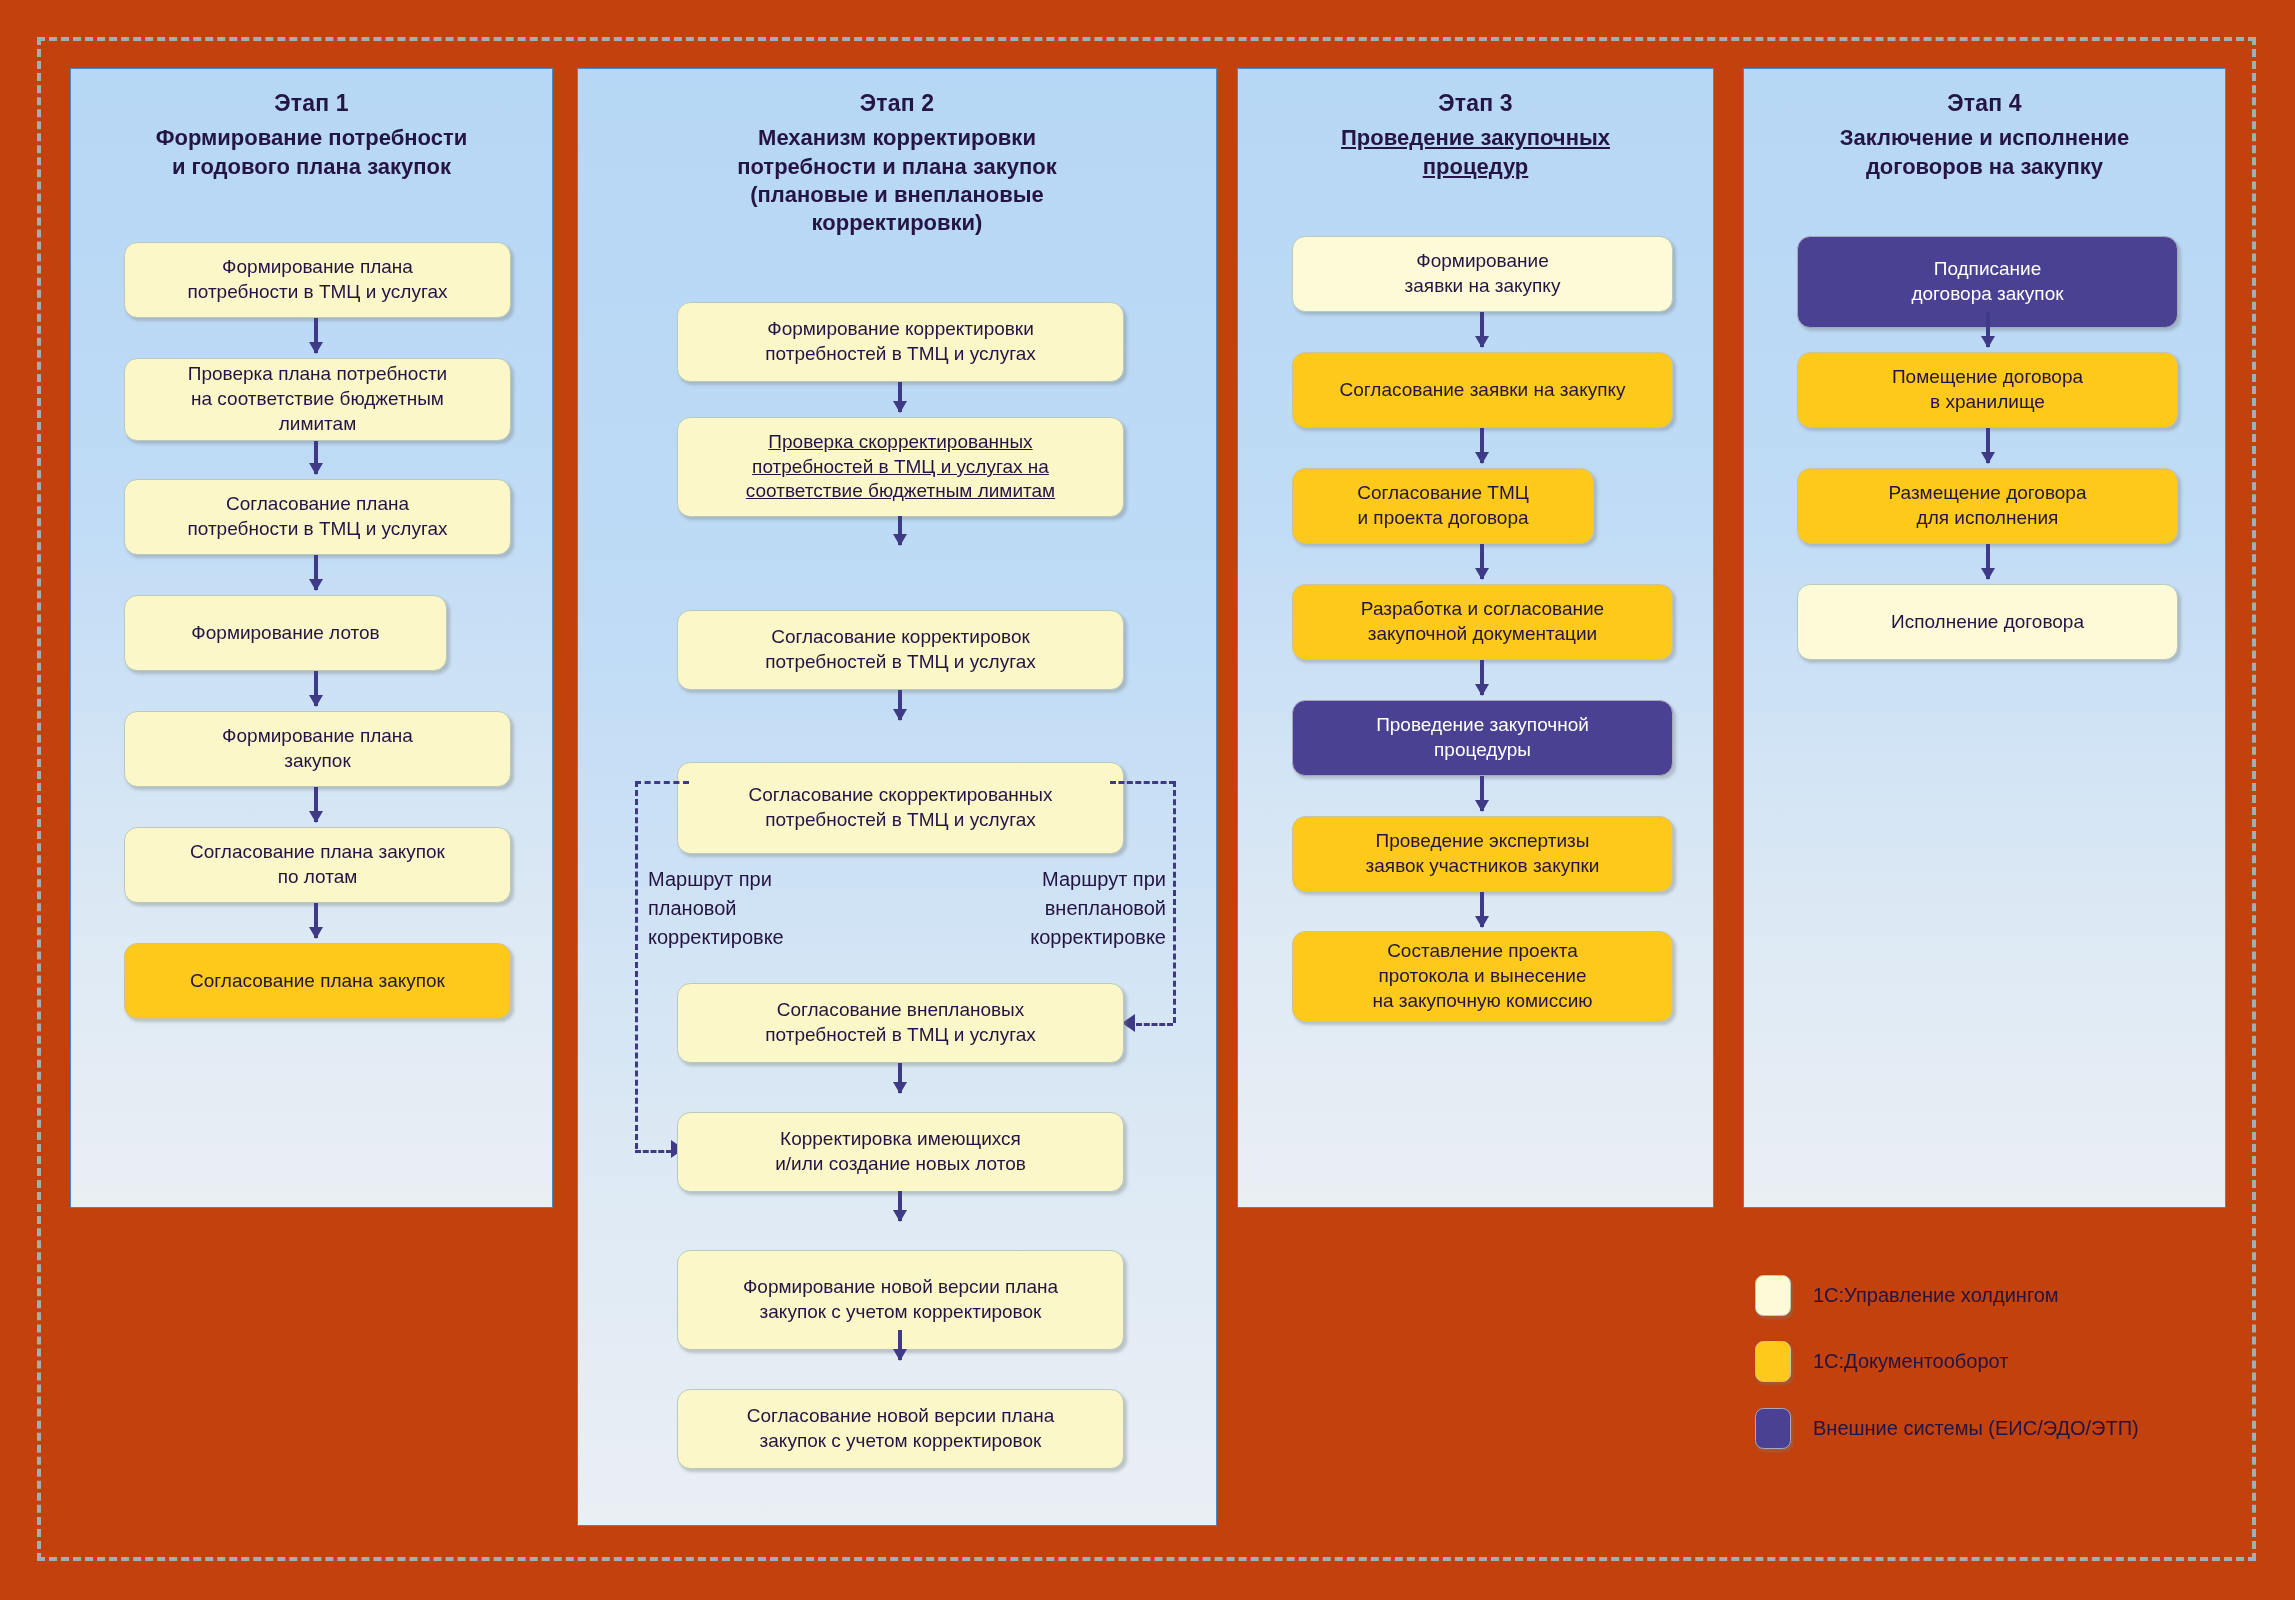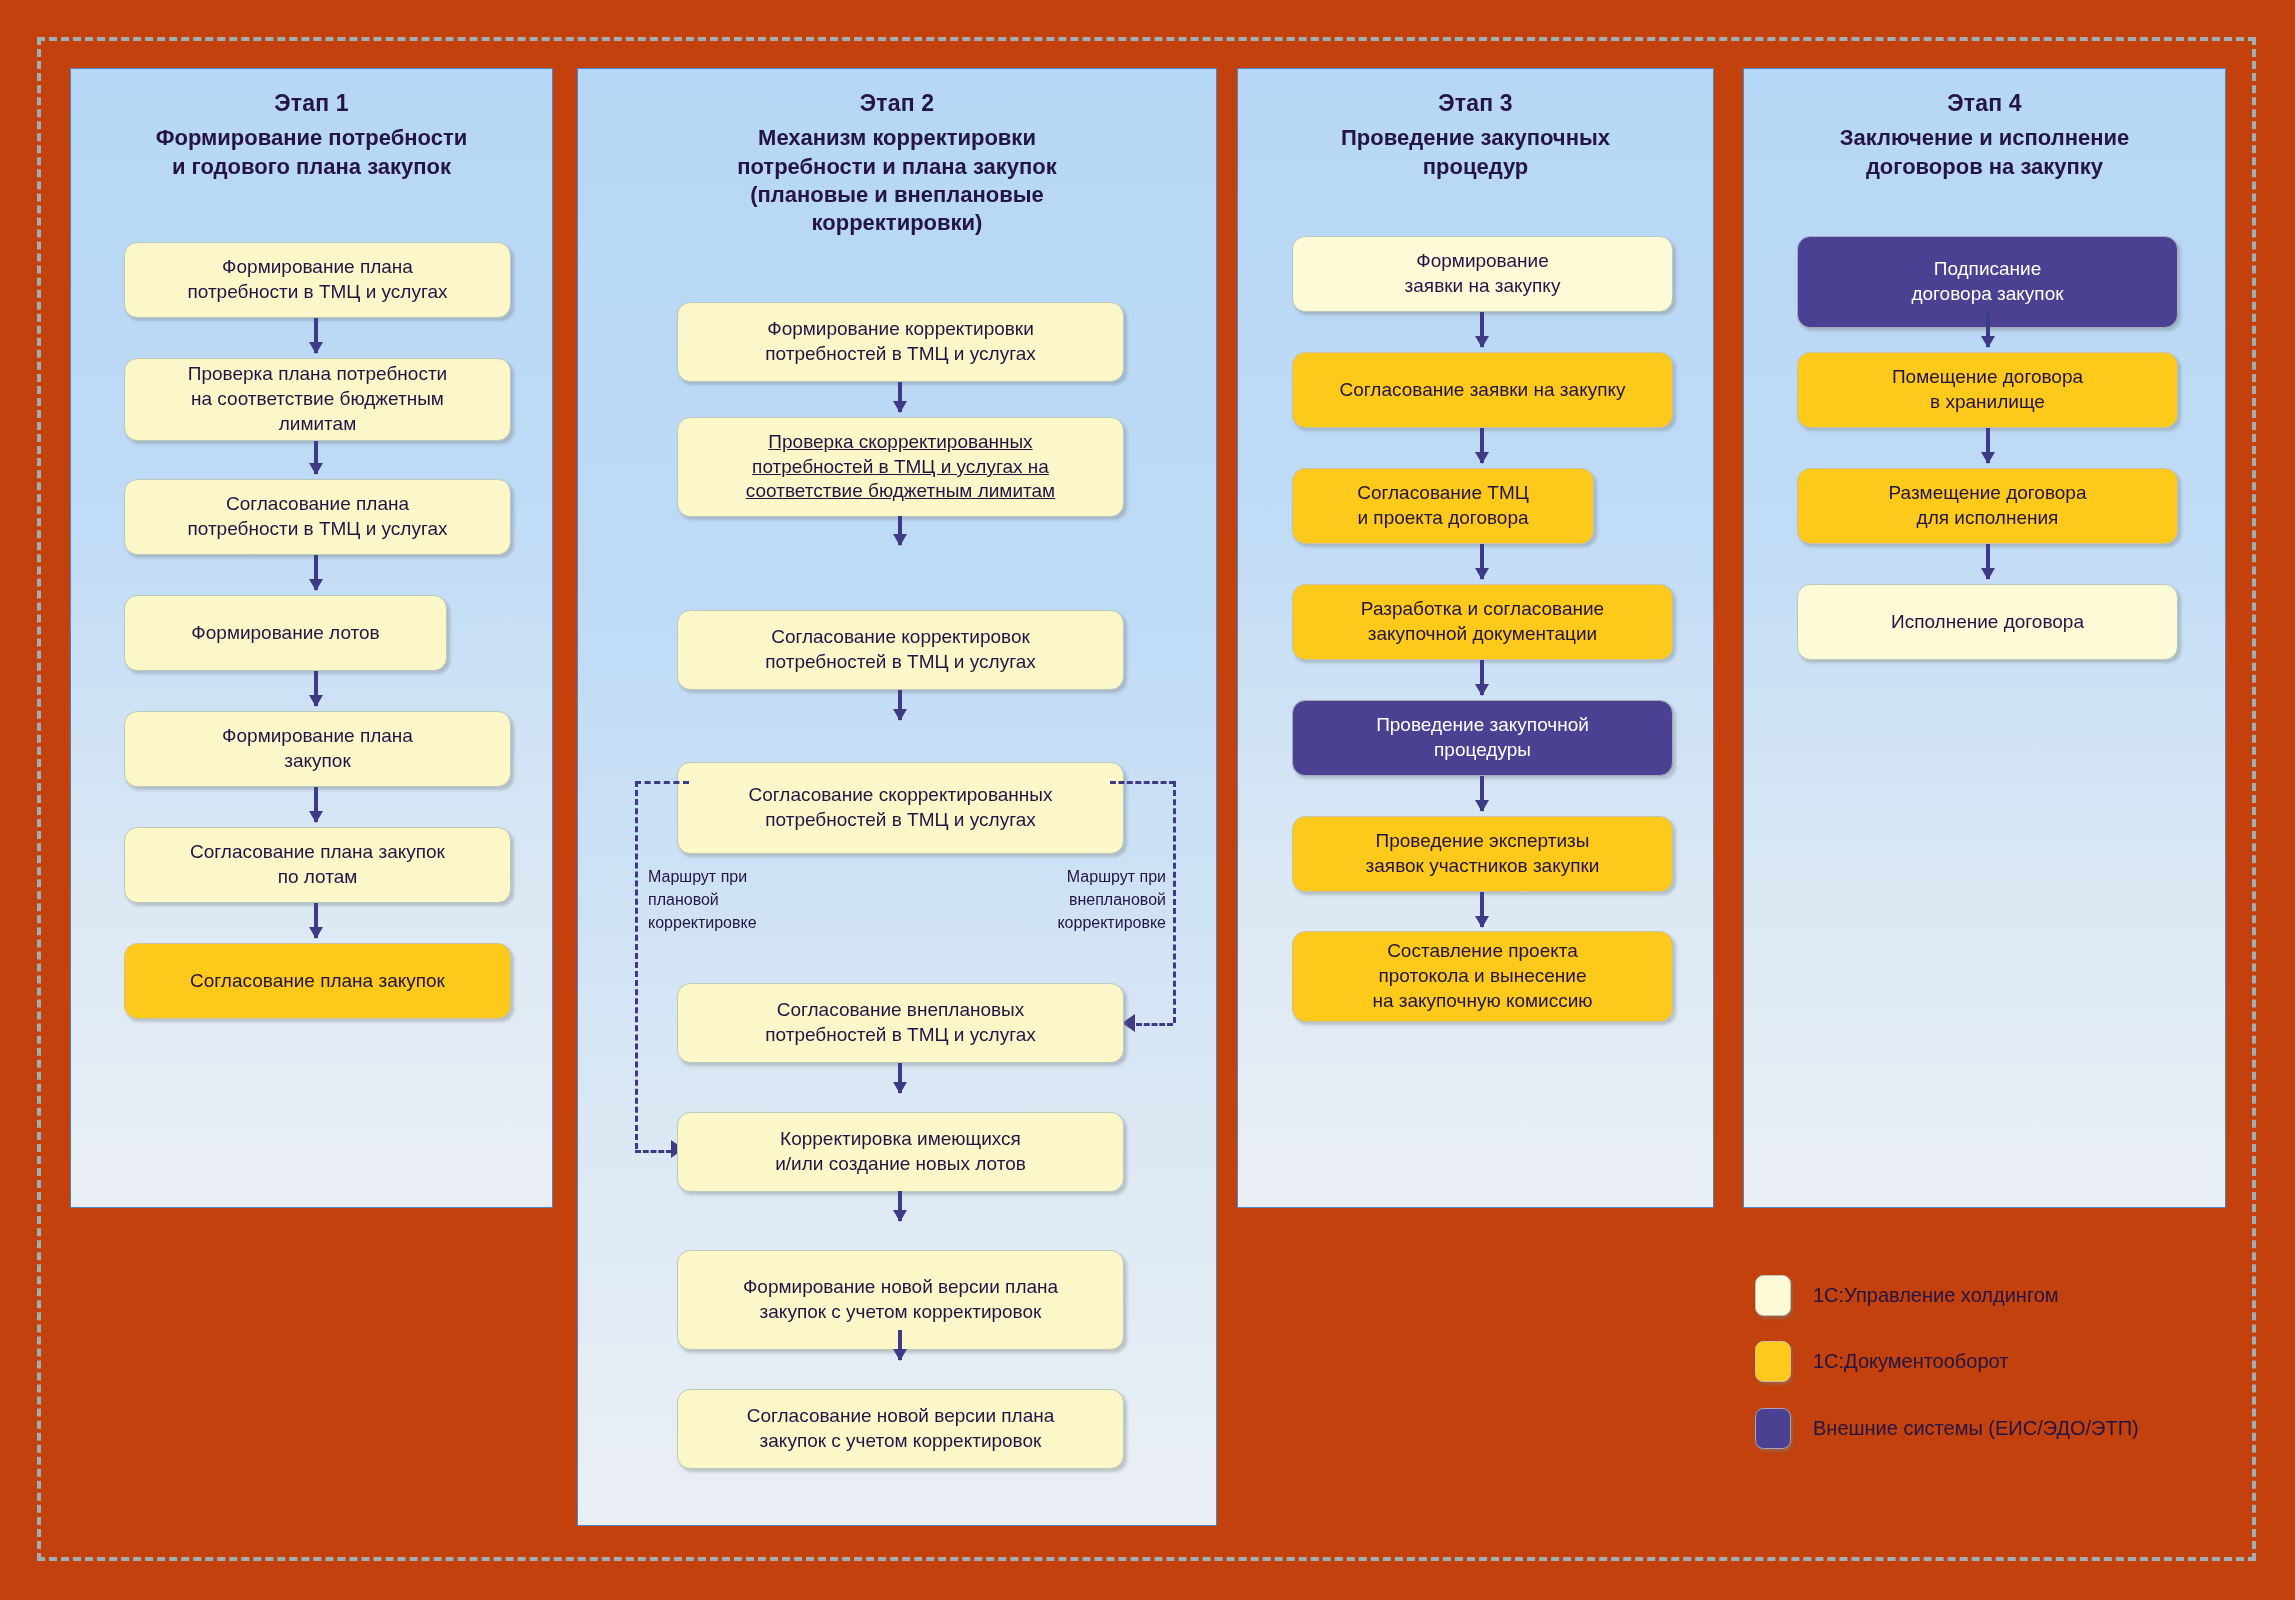--- a/index.html
+++ b/index.html
@@ -67,21 +67,21 @@
   }
   .dash-head-left{
     position:absolute;width:0;height:0;
     border-top:9px solid transparent;border-bottom:9px solid transparent;
     border-right:13.3px solid #3f3a86;
   }
 
   .route-label{
     position:absolute;
     color:#241443;
-    font-size:16px;
+    font-size:20px;
     line-height:1.45;
   }
   .route-label.right{text-align:right;}
 
   
   .legend{position:absolute;}
   .legend-row{position:absolute;display:flex;align-items:center;}
   .swatch{
     width:36px;height:41px;border-radius:8.5px;border:1.8px solid #b9c9bc;
     box-shadow:1.8px 2.4px 2.4px rgba(120,130,130,.35);box-sizing:border-box;
@@ -186,21 +186,21 @@
   <div class="box uh" style="left:677px;top:1250px;width:447px;height:100px;white-space:pre-line;">Формирование новой версии плана
 закупок с учетом корректировок</div>
   <div class="arrow" style="left:898px;top:1330px;height:30px;"></div>
 
   <div class="box uh" style="left:677px;top:1389px;width:447px;height:80px;white-space:pre-line;">Согласование новой версии плана
 закупок с учетом корректировок</div>
 
   <div class="panel" style="left:1237px;top:68px;width:477px;height:1140px;">
     <div class="panel-head">
       <div class="stage-num">Этап 3</div>
-      <div class="stage-title" style="white-space:pre-line;">Проведение закупочных
+      <div class="stage-title" style="white-space:pre-line;text-decoration:underline;">Проведение закупочных
 процедур</div>
     </div>
   </div>
 
   <div class="box uh-pale" style="left:1292px;top:236px;width:381px;height:76px;white-space:pre-line;">Формирование
 заявки на закупку</div>
   <div class="arrow" style="left:1480px;top:312px;height:35px;"></div>
 
   <div class="box do" style="left:1292px;top:352px;width:381px;height:76px;white-space:pre-line;">Согласование заявки на закупку</div>
   <div class="arrow" style="left:1480px;top:428px;height:35px;"></div>

